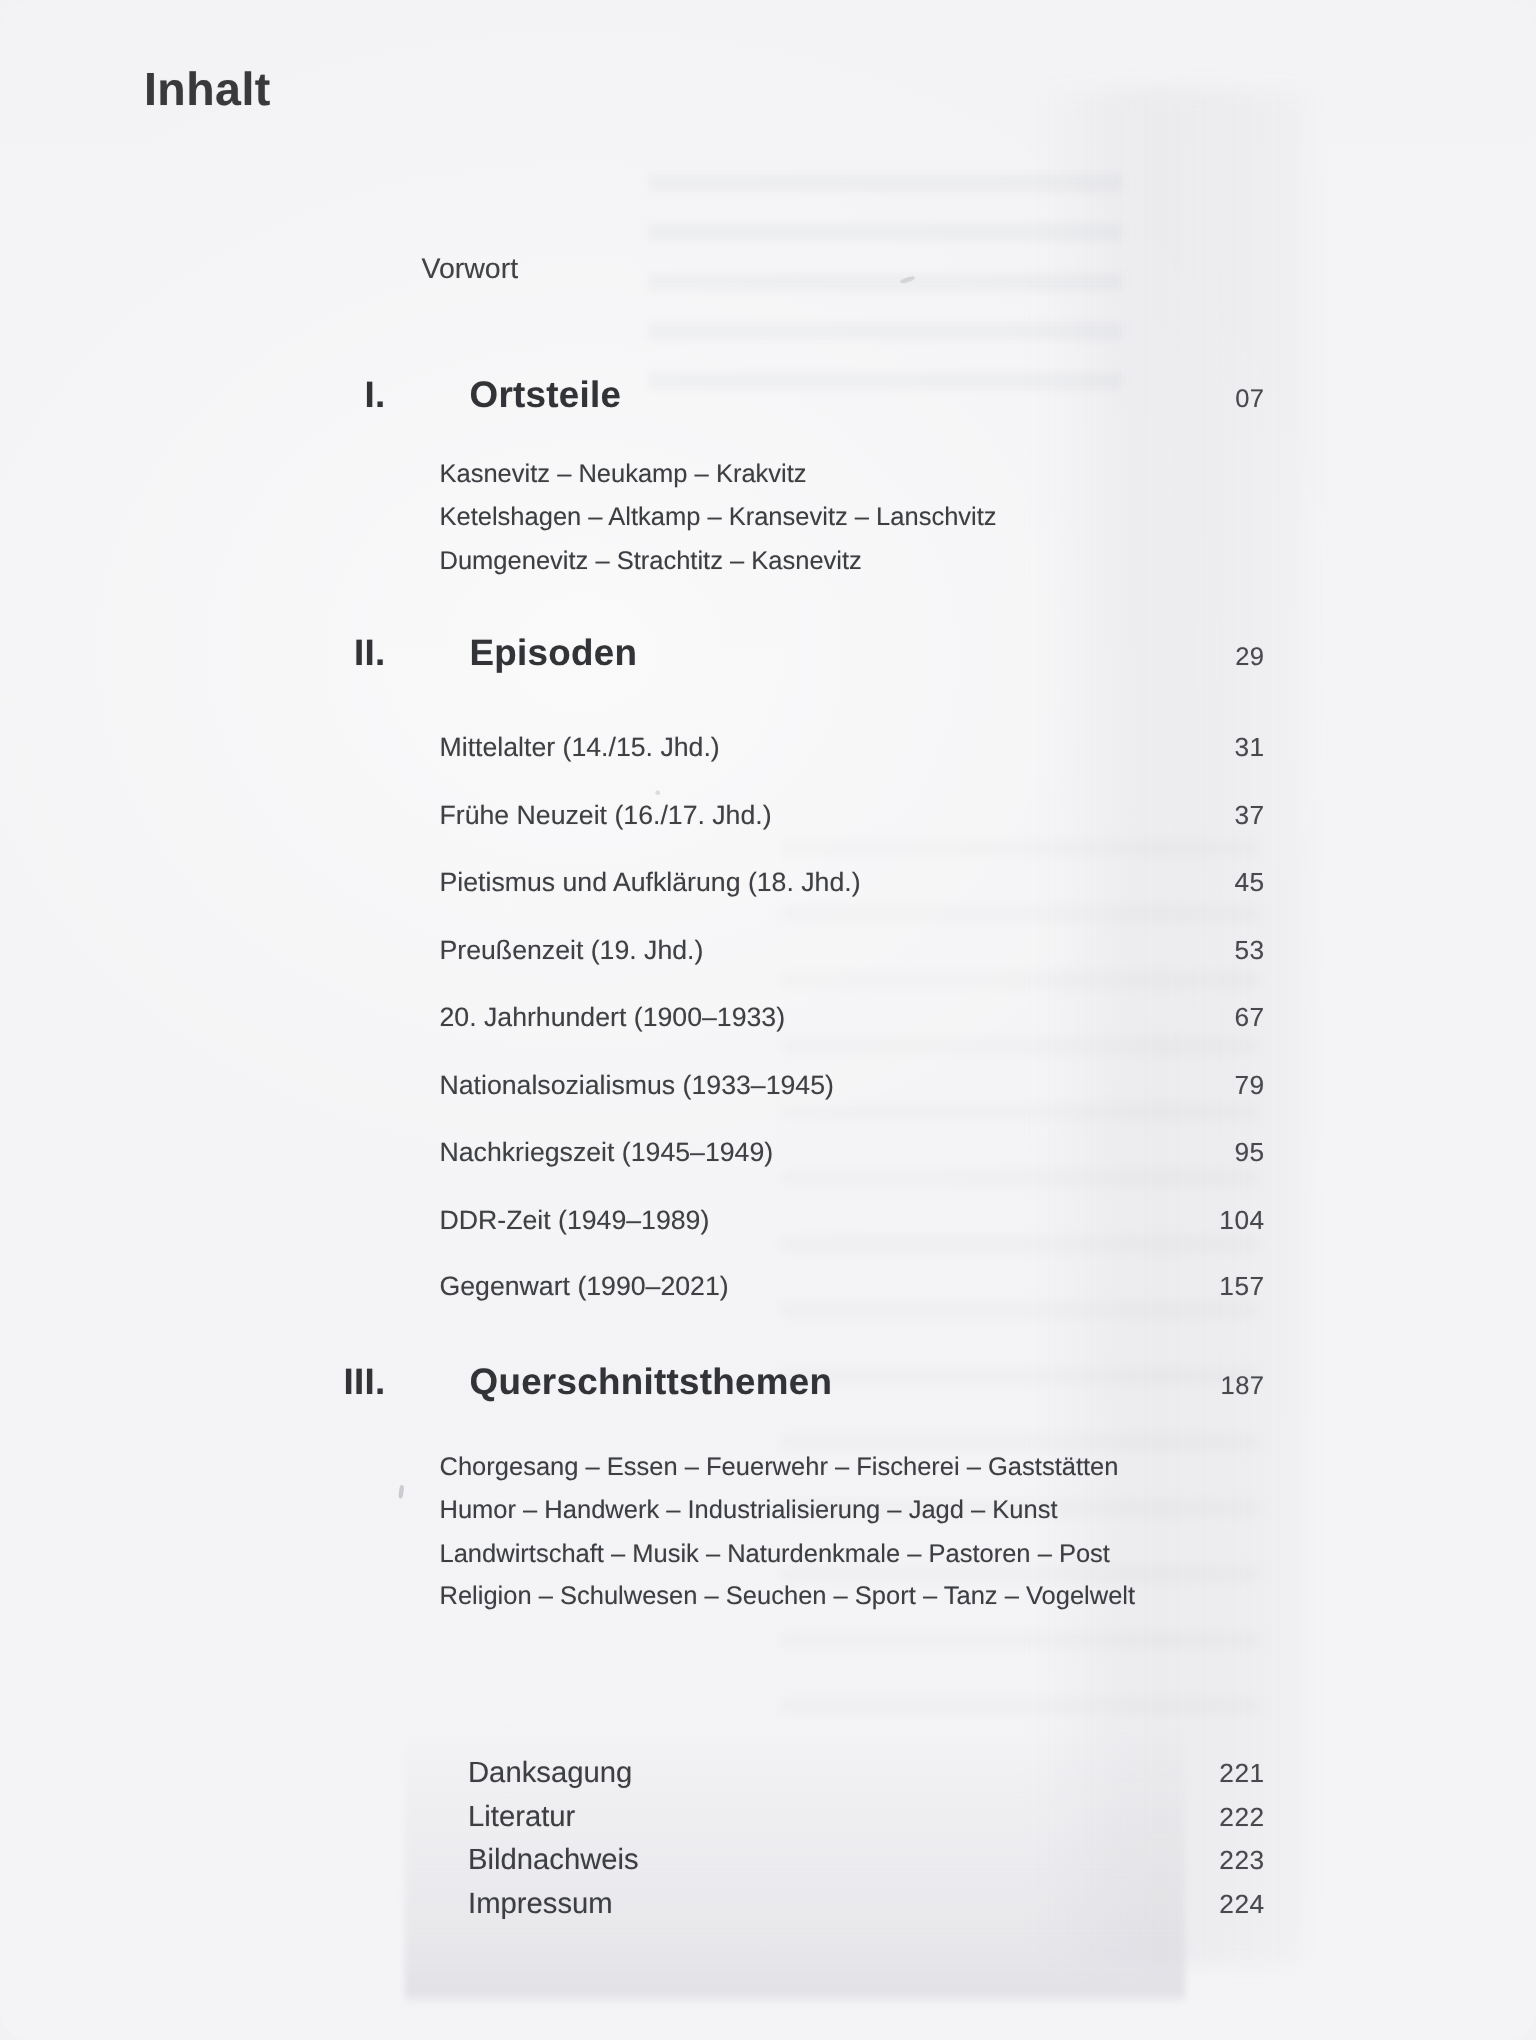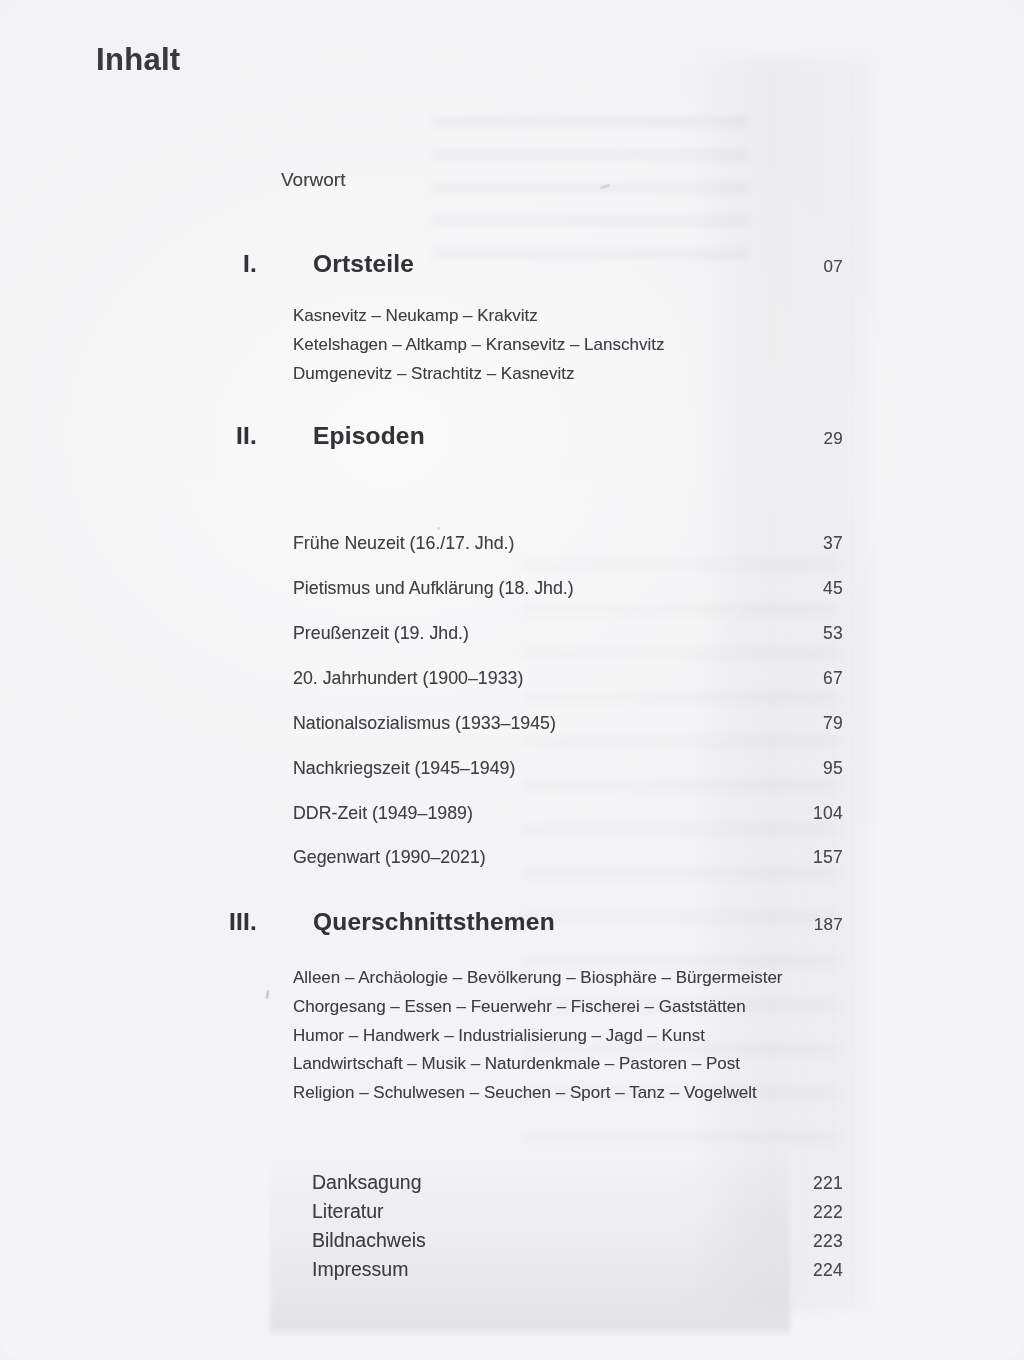--- a/index.html
+++ b/index.html
@@ -111,20 +111,24 @@
     <div>Ketelshagen – Altkamp – Kransevitz – Lanschvitz</div>
     <div>Dumgenevitz – Strachtitz – Kasnevitz</div>
   </div>
 
   <div class="heading-row txt" style="top:420px">
     <span class="numeral">II.</span>
     <span class="h-title">Episoden</span>
     <span class="h-page">29</span>
   </div>
 
+  <div class="row txt" style="top:487px">
+    <span class="label">Mittelalter (14./15. Jhd.)</span>
+    <span class="pagenum">31</span>
+  </div>
   <div class="row txt" style="top:532px">
     <span class="label">Frühe Neuzeit (16./17. Jhd.)</span>
     <span class="pagenum">37</span>
   </div>
   <div class="row txt" style="top:577px">
     <span class="label">Pietismus und Aufklärung (18. Jhd.)</span>
     <span class="pagenum">45</span>
   </div>
   <div class="row txt" style="top:622px">
     <span class="label">Preußenzeit (19. Jhd.)</span>
@@ -150,21 +154,20 @@
     <span class="label">Gegenwart (1990–2021)</span>
     <span class="pagenum">157</span>
   </div>
 
   <div class="heading-row txt" style="top:906px">
     <span class="numeral">III.</span>
     <span class="h-title">Querschnittsthemen</span>
     <span class="h-page">187</span>
   </div>
   <div class="subblock txt" style="top:964px">
-    <div>Alleen – Archäologie – Bevölkerung – Biosphäre – Bürgermeister</div>
     <div>Chorgesang – Essen – Feuerwehr – Fischerei – Gaststätten</div>
     <div>Humor – Handwerk – Industrialisierung – Jagd – Kunst</div>
     <div>Landwirtschaft – Musik – Naturdenkmale – Pastoren – Post</div>
     <div>Religion – Schulwesen – Seuchen – Sport – Tanz – Vogelwelt</div>
   </div>
 
   <div class="row back-row txt" style="top:1171px">
     <span class="label">Danksagung</span>
     <span class="pagenum">221</span>
   </div>

